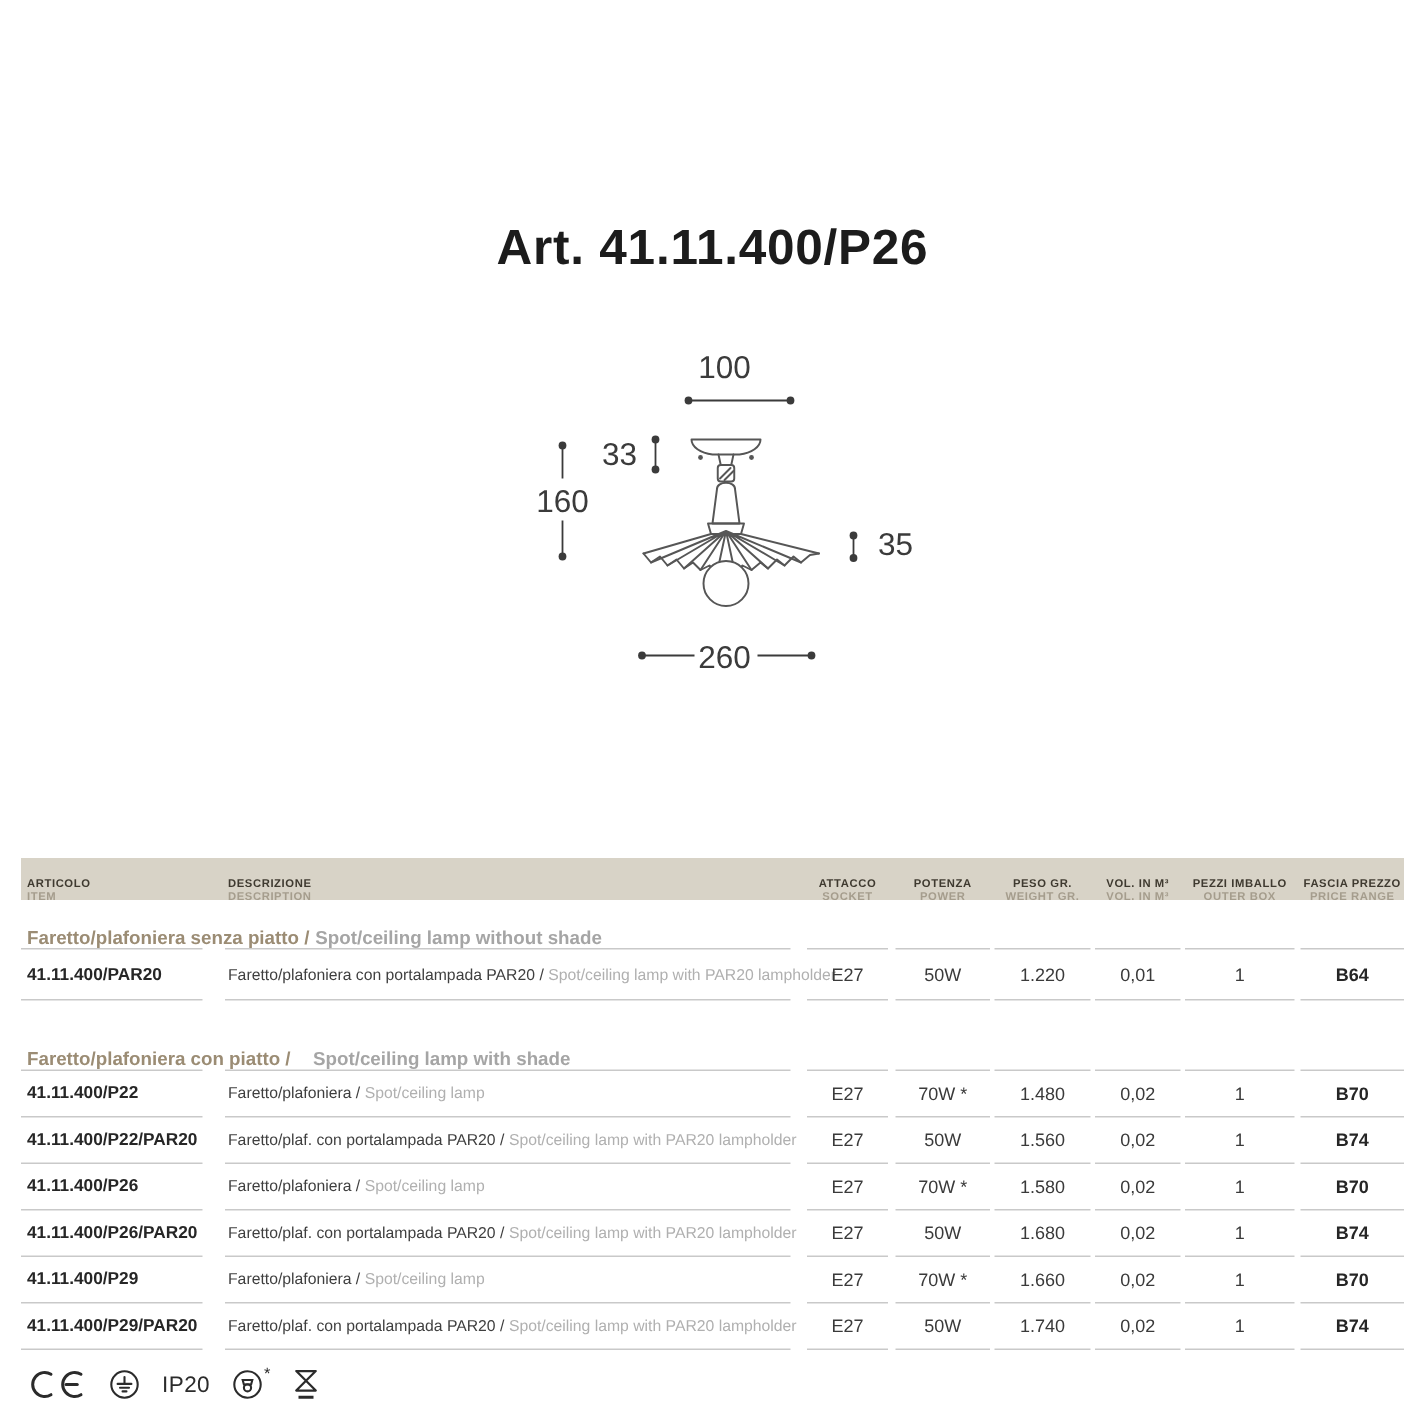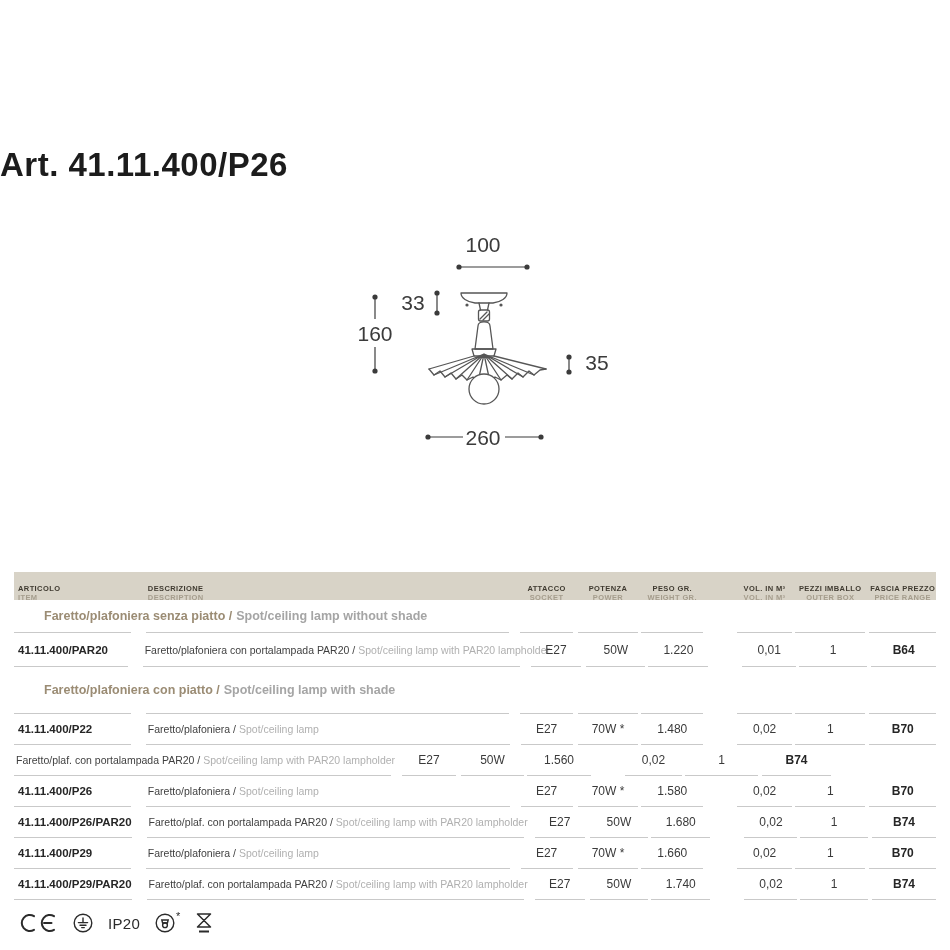--- a/index.html
+++ b/index.html
@@ -1,44 +1,44 @@
 <!DOCTYPE html>
 <html><head>
 <meta charset="utf-8">
 <style>
   html,body{margin:0;padding:0;background:#fff;}
   .page{position:relative;width:950px;height:950px;background:#ffffff;overflow:hidden;
         font-family:"Liberation Sans", sans-serif;color:#2e2c28;}
-  .title{position:absolute;top:146px;left:0;right:0;margin:0;
+  .title{position:absolute;top:146px;left:0;right:0;margin:0;text-align:center;
          font-size:33px;font-weight:700;letter-spacing:.5px;color:#1c1c1c;}
   .drawing{position:absolute;left:330px;top:220px;width:320px;height:240px;}
   .dim-text{font-size:21px;fill:#3b3b3b;font-family:"Liberation Sans",sans-serif;}
 
   
   .table{position:absolute;left:14px;top:572px;width:922px;}
   .frow{display:flex;align-items:stretch;}
   .cell{box-sizing:border-box;display:flex;align-items:center;}
   .c-art {width:121px;margin-right:15px;padding-left:4px;}
   .c-desc{width:377px;margin-right:11px;padding-left:2px;}
   .c-sock{width:54px;margin-right:5px;justify-content:center;text-align:right;}
   .c-pow {width:63px;margin-right:3px;justify-content:center;text-align:center;}
   .c-wei {width:64px;margin-right:3px;justify-content:center;text-align:center;}
-  .c-vol {width:57px;margin-right:3px;justify-content:center;text-align:center;margin-left:31px;}
+  .c-vol {width:57px;margin-right:3px;justify-content:center;text-align:center;}
   .c-pcs {width:73px;margin-right:4px;justify-content:center;text-align:right;}
   .c-pri {width:69px;justify-content:center;text-align:center;}
 
   .thead{height:28px;background:#d8d3c7;}
   .thead .cell{flex-direction:column;justify-content:center;align-items:flex-start;line-height:9px;padding-top:14px;}
   .thead .cell.ctr{align-items:center;}
   .h-it{font-size:7.5px;font-weight:700;letter-spacing:.4px;color:#3f3a30;white-space:nowrap;}
   .h-en{font-size:7.5px;font-weight:700;letter-spacing:.4px;color:#a59d8d;white-space:nowrap;}
 
-  .sec-heading{height:32px;display:flex;align-items:center;padding-left:4px;
-               font-size:12.5px;font-weight:700;white-space:nowrap;margin-left:26px;}
-  .sec-heading.tall{height:46px;}
+  .sec-heading{height:32px;display:flex;align-items:flex-end;padding-left:4px;
+               font-size:12.5px;font-weight:700;white-space:nowrap;}
+  .sec-heading.tall{height:46px;gap:11px;}
   .sec-it{color:#9b8c74;}
   .sec-en{color:#a5a5a5;margin-left:4px;}
 
   .rule .cell{height:1px;background:#c9c9c9;padding:0;}
   .row{height:31px;}
   .row.first{height:34px;}
   .row .cell{border-bottom:1px solid #c9c9c9;}
   .art{font-size:11.5px;font-weight:700;color:#262626;white-space:nowrap;}
   .d-it{font-size:10.5px;color:#3f3f3f;white-space:nowrap;}
   .d-en{font-size:10.5px;color:#b0b0b0;white-space:nowrap;margin-left:3px;}
@@ -223,20 +223,23 @@
         </div>
       <div class="cell c-pcs">
           <span class="val">1</span>
         </div>
       <div class="cell c-pri">
           <span class="pri">B70</span>
         </div>
     </div>
 
     <div class="frow row">
+      <div class="cell c-art">
+          <span class="art">41.11.400/P22/PAR20</span>
+        </div>
       <div class="cell c-desc">
         <span class="d-it">Faretto/plaf. con portalampada PAR20 /</span>
         <span class="d-en">Spot/ceiling lamp with PAR20 lampholder</span>
       </div>
       <div class="cell c-sock">
           <span class="val">E27</span>
         </div>
       <div class="cell c-pow">
           <span class="val">50W</span>
         </div>

